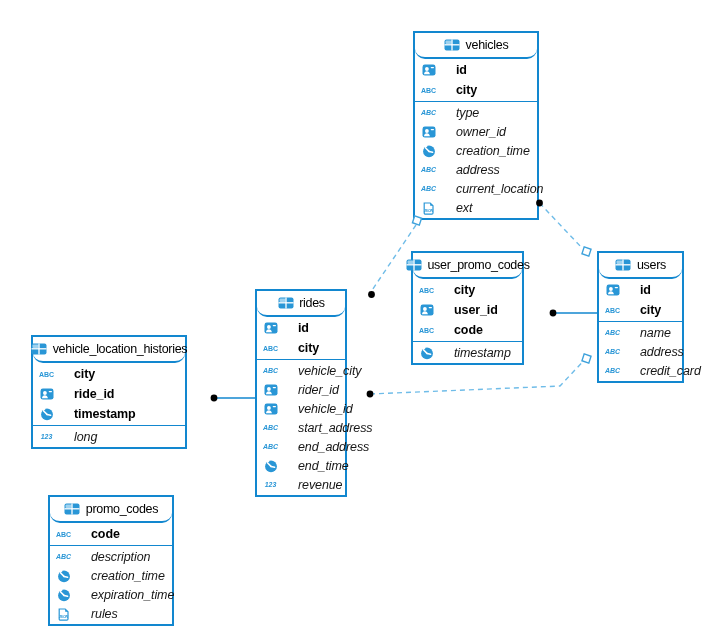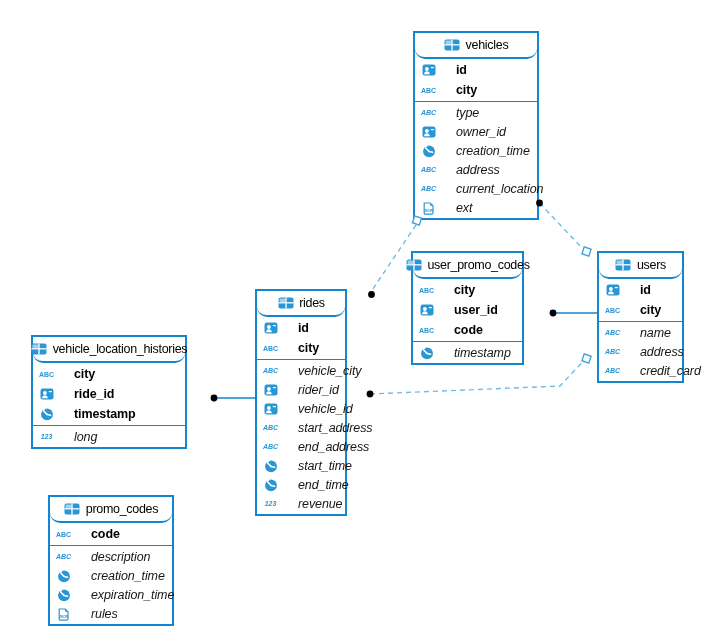--- a/index.html
+++ b/index.html
@@ -332,31 +332,20 @@
         </div>
         <div class="row">
           <span class="cicon">
             <svg width="14" height="14" viewBox="0 0 14 14">
               <circle cx="7" cy="7.4" r="5.9" fill="#2996d6"></circle>
               <path d="M7 7.4 L3.4 3.8" stroke="#fff" stroke-width="1.5" stroke-linecap="round"></path>
               <path d="M7 7.4 L10.6 8.3" stroke="#fff" stroke-width="1.5" stroke-linecap="round"></path>
               <path d="M2.9 3.4 L5 1.7" stroke="#fff" stroke-width="1.6"></path>
             </svg>
           </span>
-          <span>start_time</span>
-        </div>
-        <div class="row">
-          <span class="cicon">
-            <svg width="14" height="14" viewBox="0 0 14 14">
-              <circle cx="7" cy="7.4" r="5.9" fill="#2996d6"></circle>
-              <path d="M7 7.4 L3.4 3.8" stroke="#fff" stroke-width="1.5" stroke-linecap="round"></path>
-              <path d="M7 7.4 L10.6 8.3" stroke="#fff" stroke-width="1.5" stroke-linecap="round"></path>
-              <path d="M2.9 3.4 L5 1.7" stroke="#fff" stroke-width="1.6"></path>
-            </svg>
-          </span>
           <span>end_time</span>
         </div>
         <div class="row">
           <span class="cicon">
             <span class="txticon">123</span>
           </span>
           <span>revenue</span>
         </div>
       </div>
     </div>

